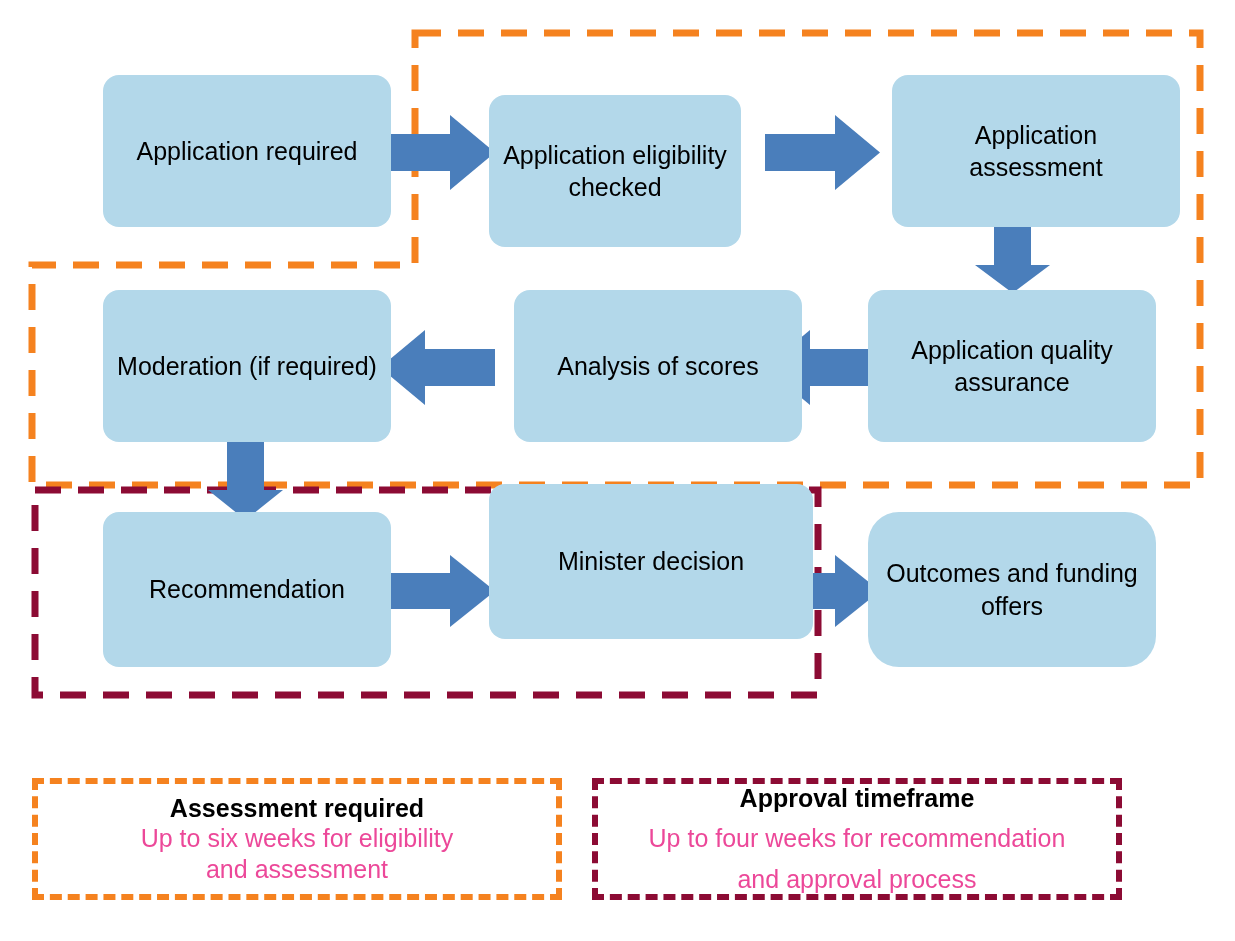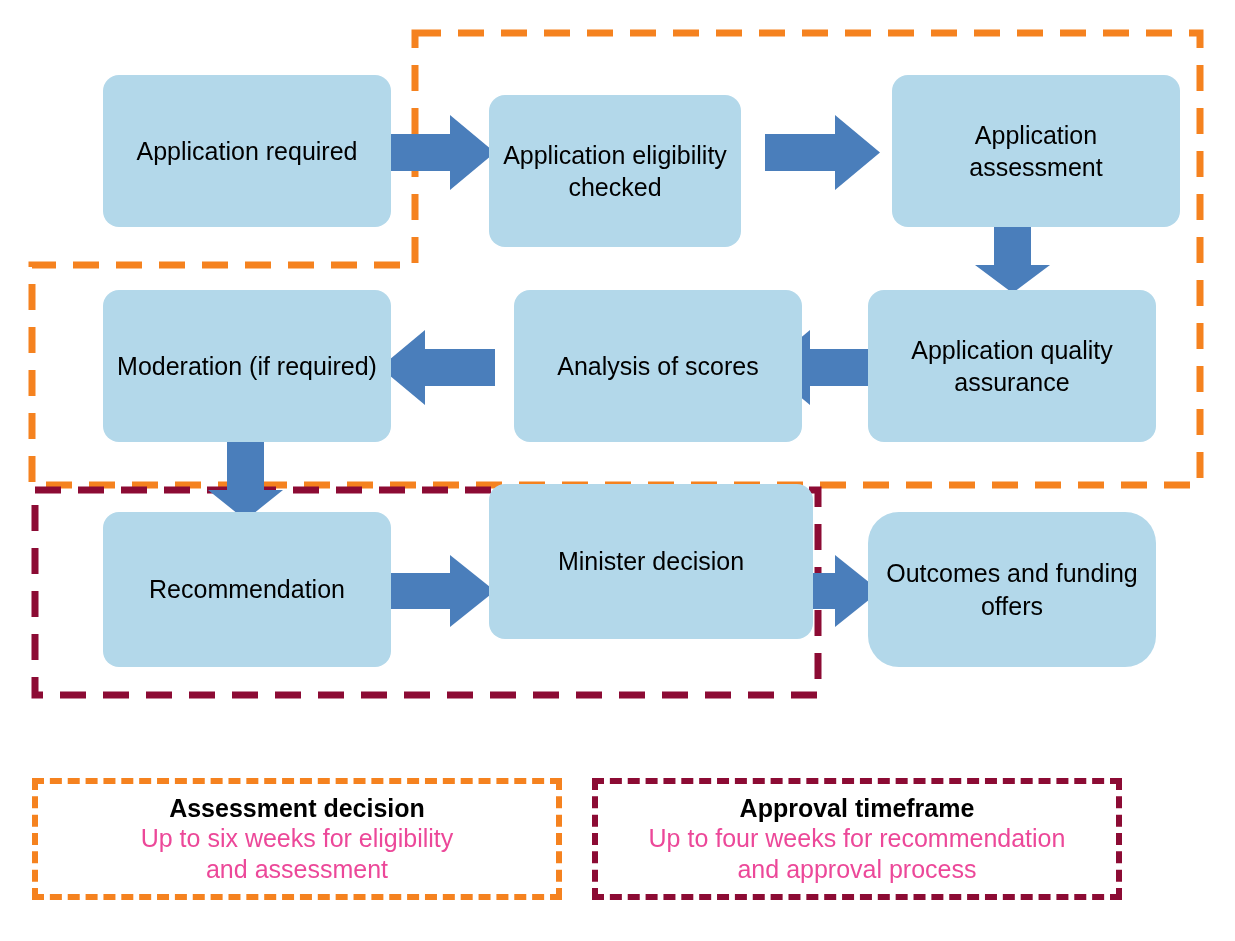--- a/index.html
+++ b/index.html
@@ -62,20 +62,21 @@
     align-items: center;
     justify-content: center;
     text-align: center;
     background: #ffffff;
   }
   .key-box.orange {
     border: 6px dashed #f5821f;
   }
   .key-box.maroon {
     border: 6px dashed #8c0b34;
+    justify-content: space-between;
   }
   .key-head {
     font-size: 25px;
     font-weight: bold;
     color: #000000;
     line-height: 1.18;
   }
   .key-sub {
     font-size: 25px;
     font-weight: normal;
@@ -164,21 +165,21 @@
 
   <div class="node" style="left:103px;top:512px;width:288px;height:155px;">Recommendation</div>
 
   <div class="node" style="left:489px;top:484px;width:324px;height:155px;">Minister decision</div>
 
   <div class="node" style="left:868px;top:512px;width:288px;height:155px;border-radius:31px;">Outcomes and funding offers</div>
 
   <div class="key-title" style="left:42px;top:780px;margin-left:37px;">Key</div>
 
   <div class="key-box orange" style="left:32px;top:778px;width:530px;height:122px;">
-    <div class="key-head">Assessment decision</div>
+    <div class="key-head">Assessment required</div>
     <div class="key-sub">Up to six weeks for eligibility</div>
     <div class="key-sub">and assessment</div>
   </div>
 
   <div class="key-box maroon" style="left:592px;top:778px;width:530px;height:122px;">
     <div class="key-head">Approval timeframe</div>
     <div class="key-sub">Up to four weeks for recommendation</div>
     <div class="key-sub">and approval process</div>
   </div>
 

